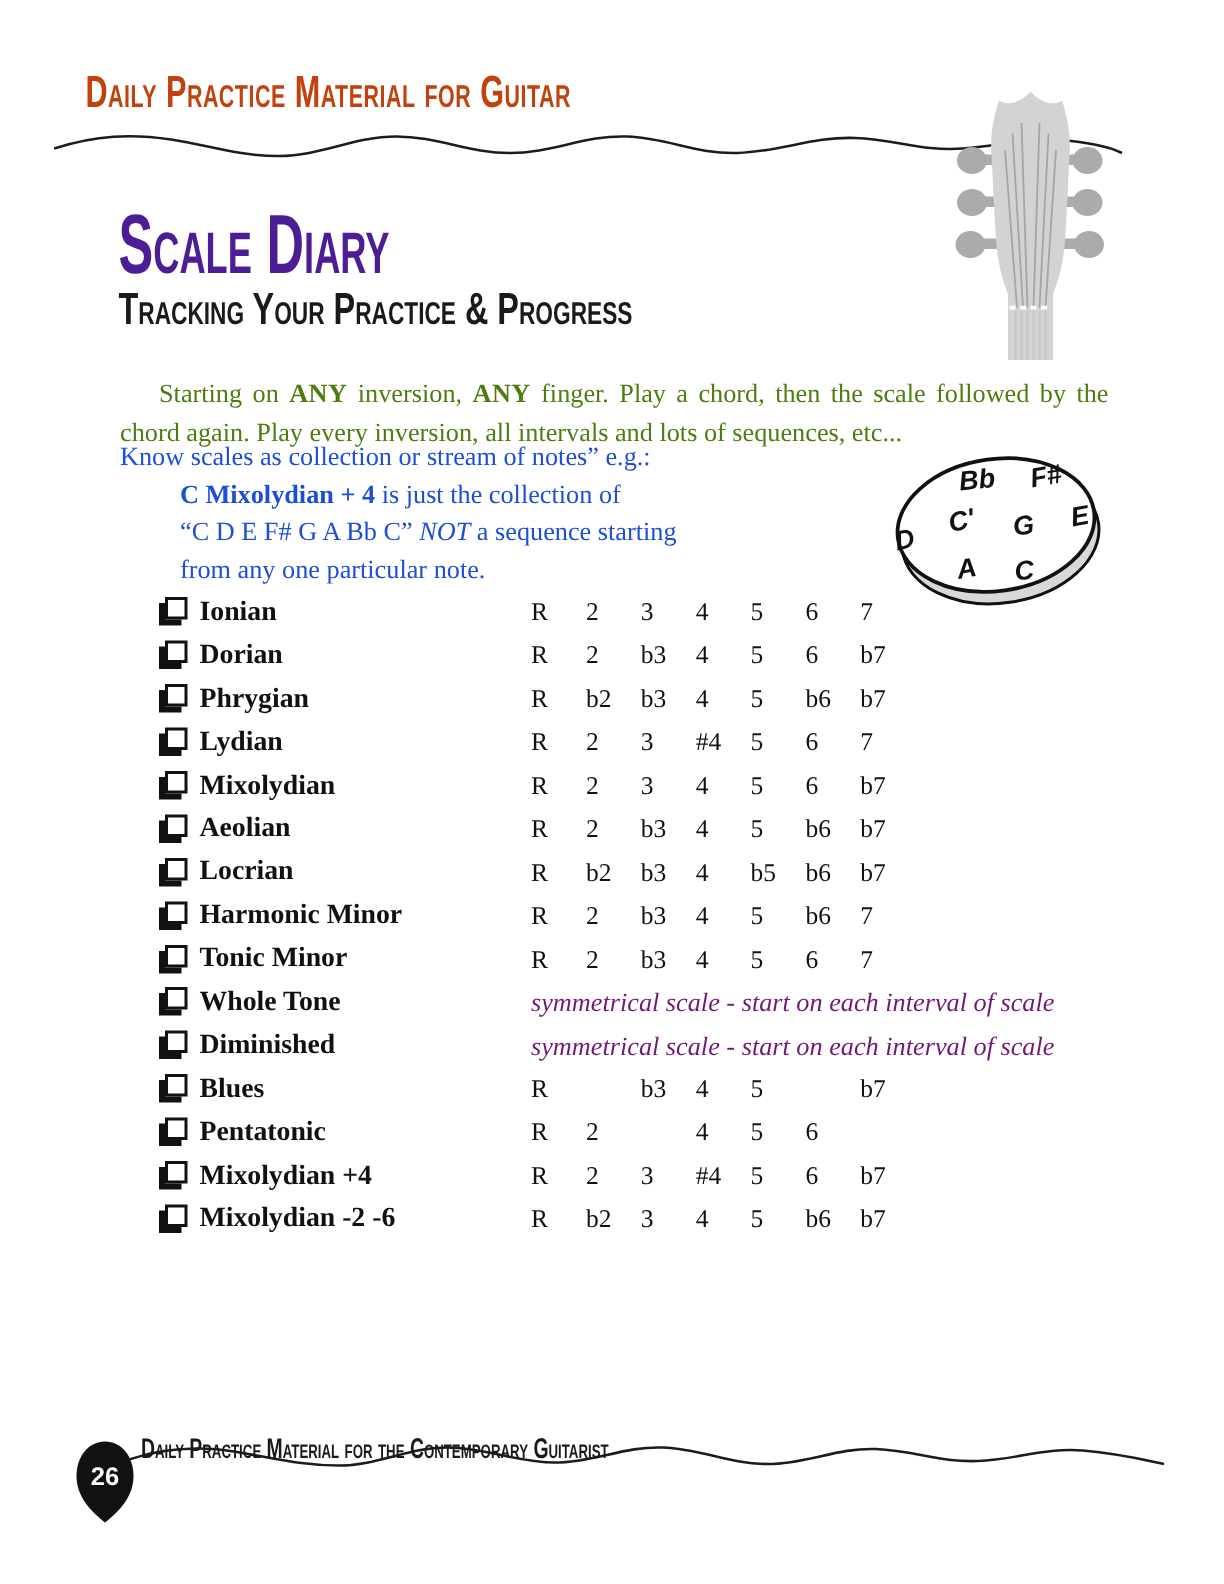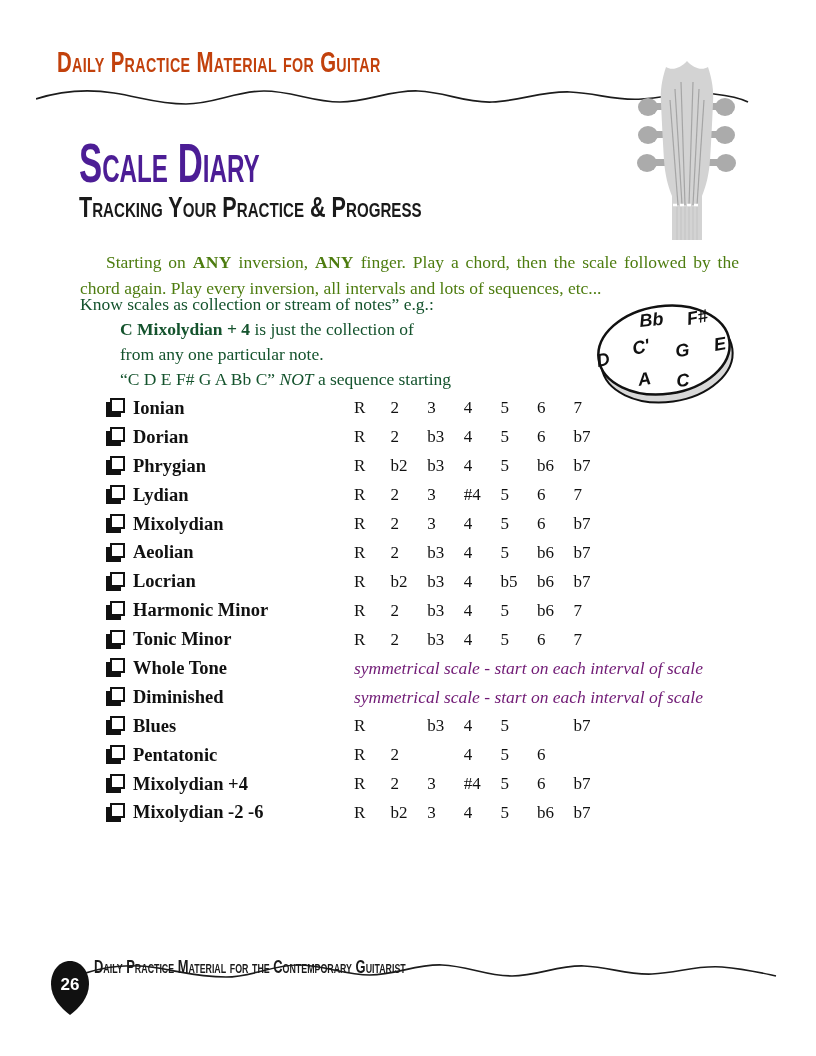--- a/index.html
+++ b/index.html
@@ -29,21 +29,21 @@
     font-variant:small-caps; color:#1a1a1a; white-space:nowrap;
   }
   .intro-p1 {
     position:absolute; left:80px; top:250px; width:659px;
     font:17.5px/25.5px "Liberation Serif", serif;
     text-align:justify; text-indent:26px; color:#4d7c0f;
   }
   .intro-p1 b { font-weight:700; letter-spacing:0.3px; }
   .intro-p2 {
     position:absolute; left:80px; top:292px; width:480px;
-    font:17.5px/25px "Liberation Serif", serif; color:#14532d;
+    font:17.5px/25px "Liberation Serif", serif; color:#1d4ed8;
   }
   .intro-p2 .ind { margin-left:40px; }
   .disc { position:absolute; left:584px; top:299px; }
   .scale-table { position:absolute; left:105px; top:394px; width:650px; }
   .scale-row { display:flex; align-items:center; height:28.9px; }
   .checkbox {
     flex:none; width:15px; height:15px; background:#fff;
     border:2.4px solid #111; box-shadow:-4px 4px 0 #111;
     margin:0 8px 5px 5px;
   }
@@ -137,22 +137,22 @@
   </h1>
   <h2 class="page-subtitle">
     <span class="condensed" style="transform:scaleX(0.72)">Tracking Your Practice &amp; Progress</span>
   </h2>
 
   <p class="intro-p1"><span>Starting on </span><b>ANY</b><span> inversion, </span><b>ANY</b><span> finger. Play a chord, then the scale followed by the chord again. Play every inversion, all intervals and lots of sequences, etc...</span></p>
 
   <div class="intro-p2">
     <div>Know scales as collection or stream of notes” e.g.:</div>
     <div class="ind"><b>C Mixolydian + 4</b><span> is just the collection of</span></div>
+    <div class="ind"><span>“C D E F# G A Bb C” </span><i>NOT</i><span> a sequence starting</span></div>
     <div class="ind">from any one particular note.</div>
-    <div class="ind"><span>“C D E F# G A Bb C” </span><i>NOT</i><span> a sequence starting</span></div>
   </div>
 
   <svg class="disc" width="160" height="110" viewBox="0 0 160 110">
     <ellipse cx="83" cy="59" rx="66" ry="44" transform="rotate(-8 83 59)" fill="#d8d8d8" stroke="#111" stroke-width="2"></ellipse>
     <ellipse cx="80" cy="51" rx="66" ry="44" transform="rotate(-8 80 51)" fill="#ffffff" stroke="#111" stroke-width="2.5"></ellipse>
     <g font-family="Liberation Sans, sans-serif" font-weight="700" font-style="italic" font-size="18" fill="#111">
       <text x="56" y="28" transform="rotate(-6 56 28)">Bb</text>
       <text x="104" y="26" transform="rotate(-10 104 26)">F#</text>
       <text x="50" y="56" transform="rotate(-14 50 56)">C'</text>
       <text x="92" y="58" transform="rotate(-6 92 58)">G</text>

